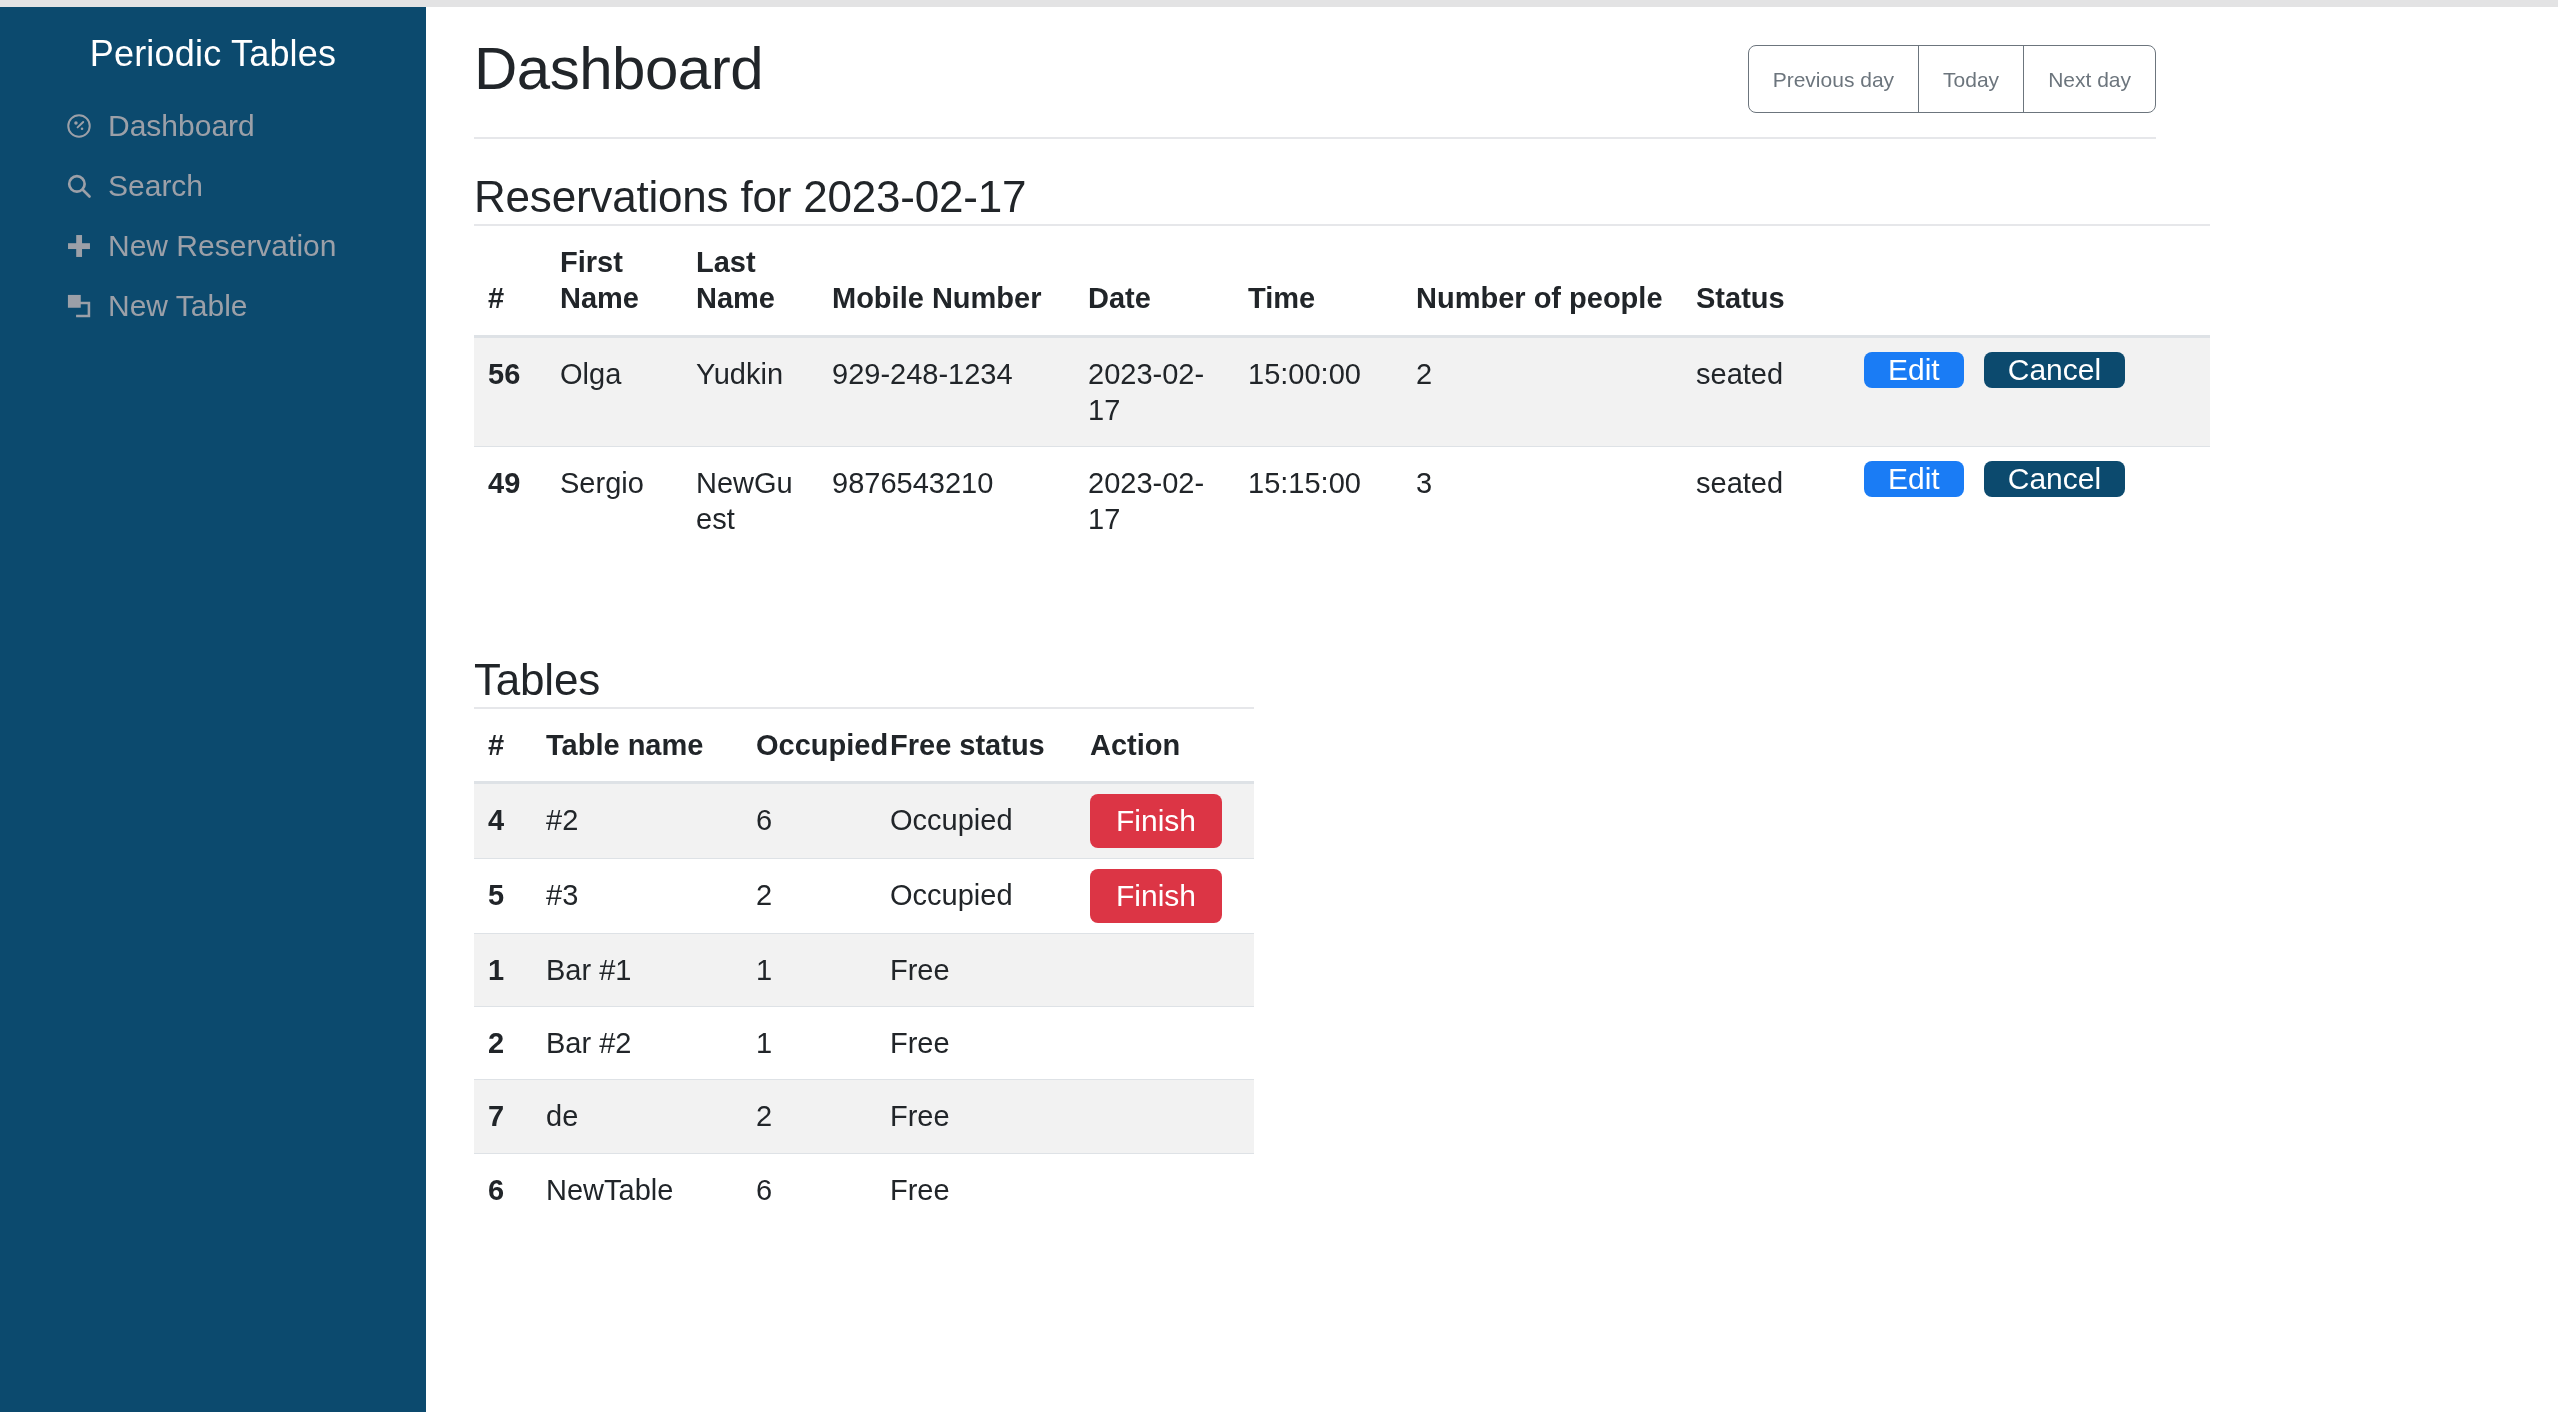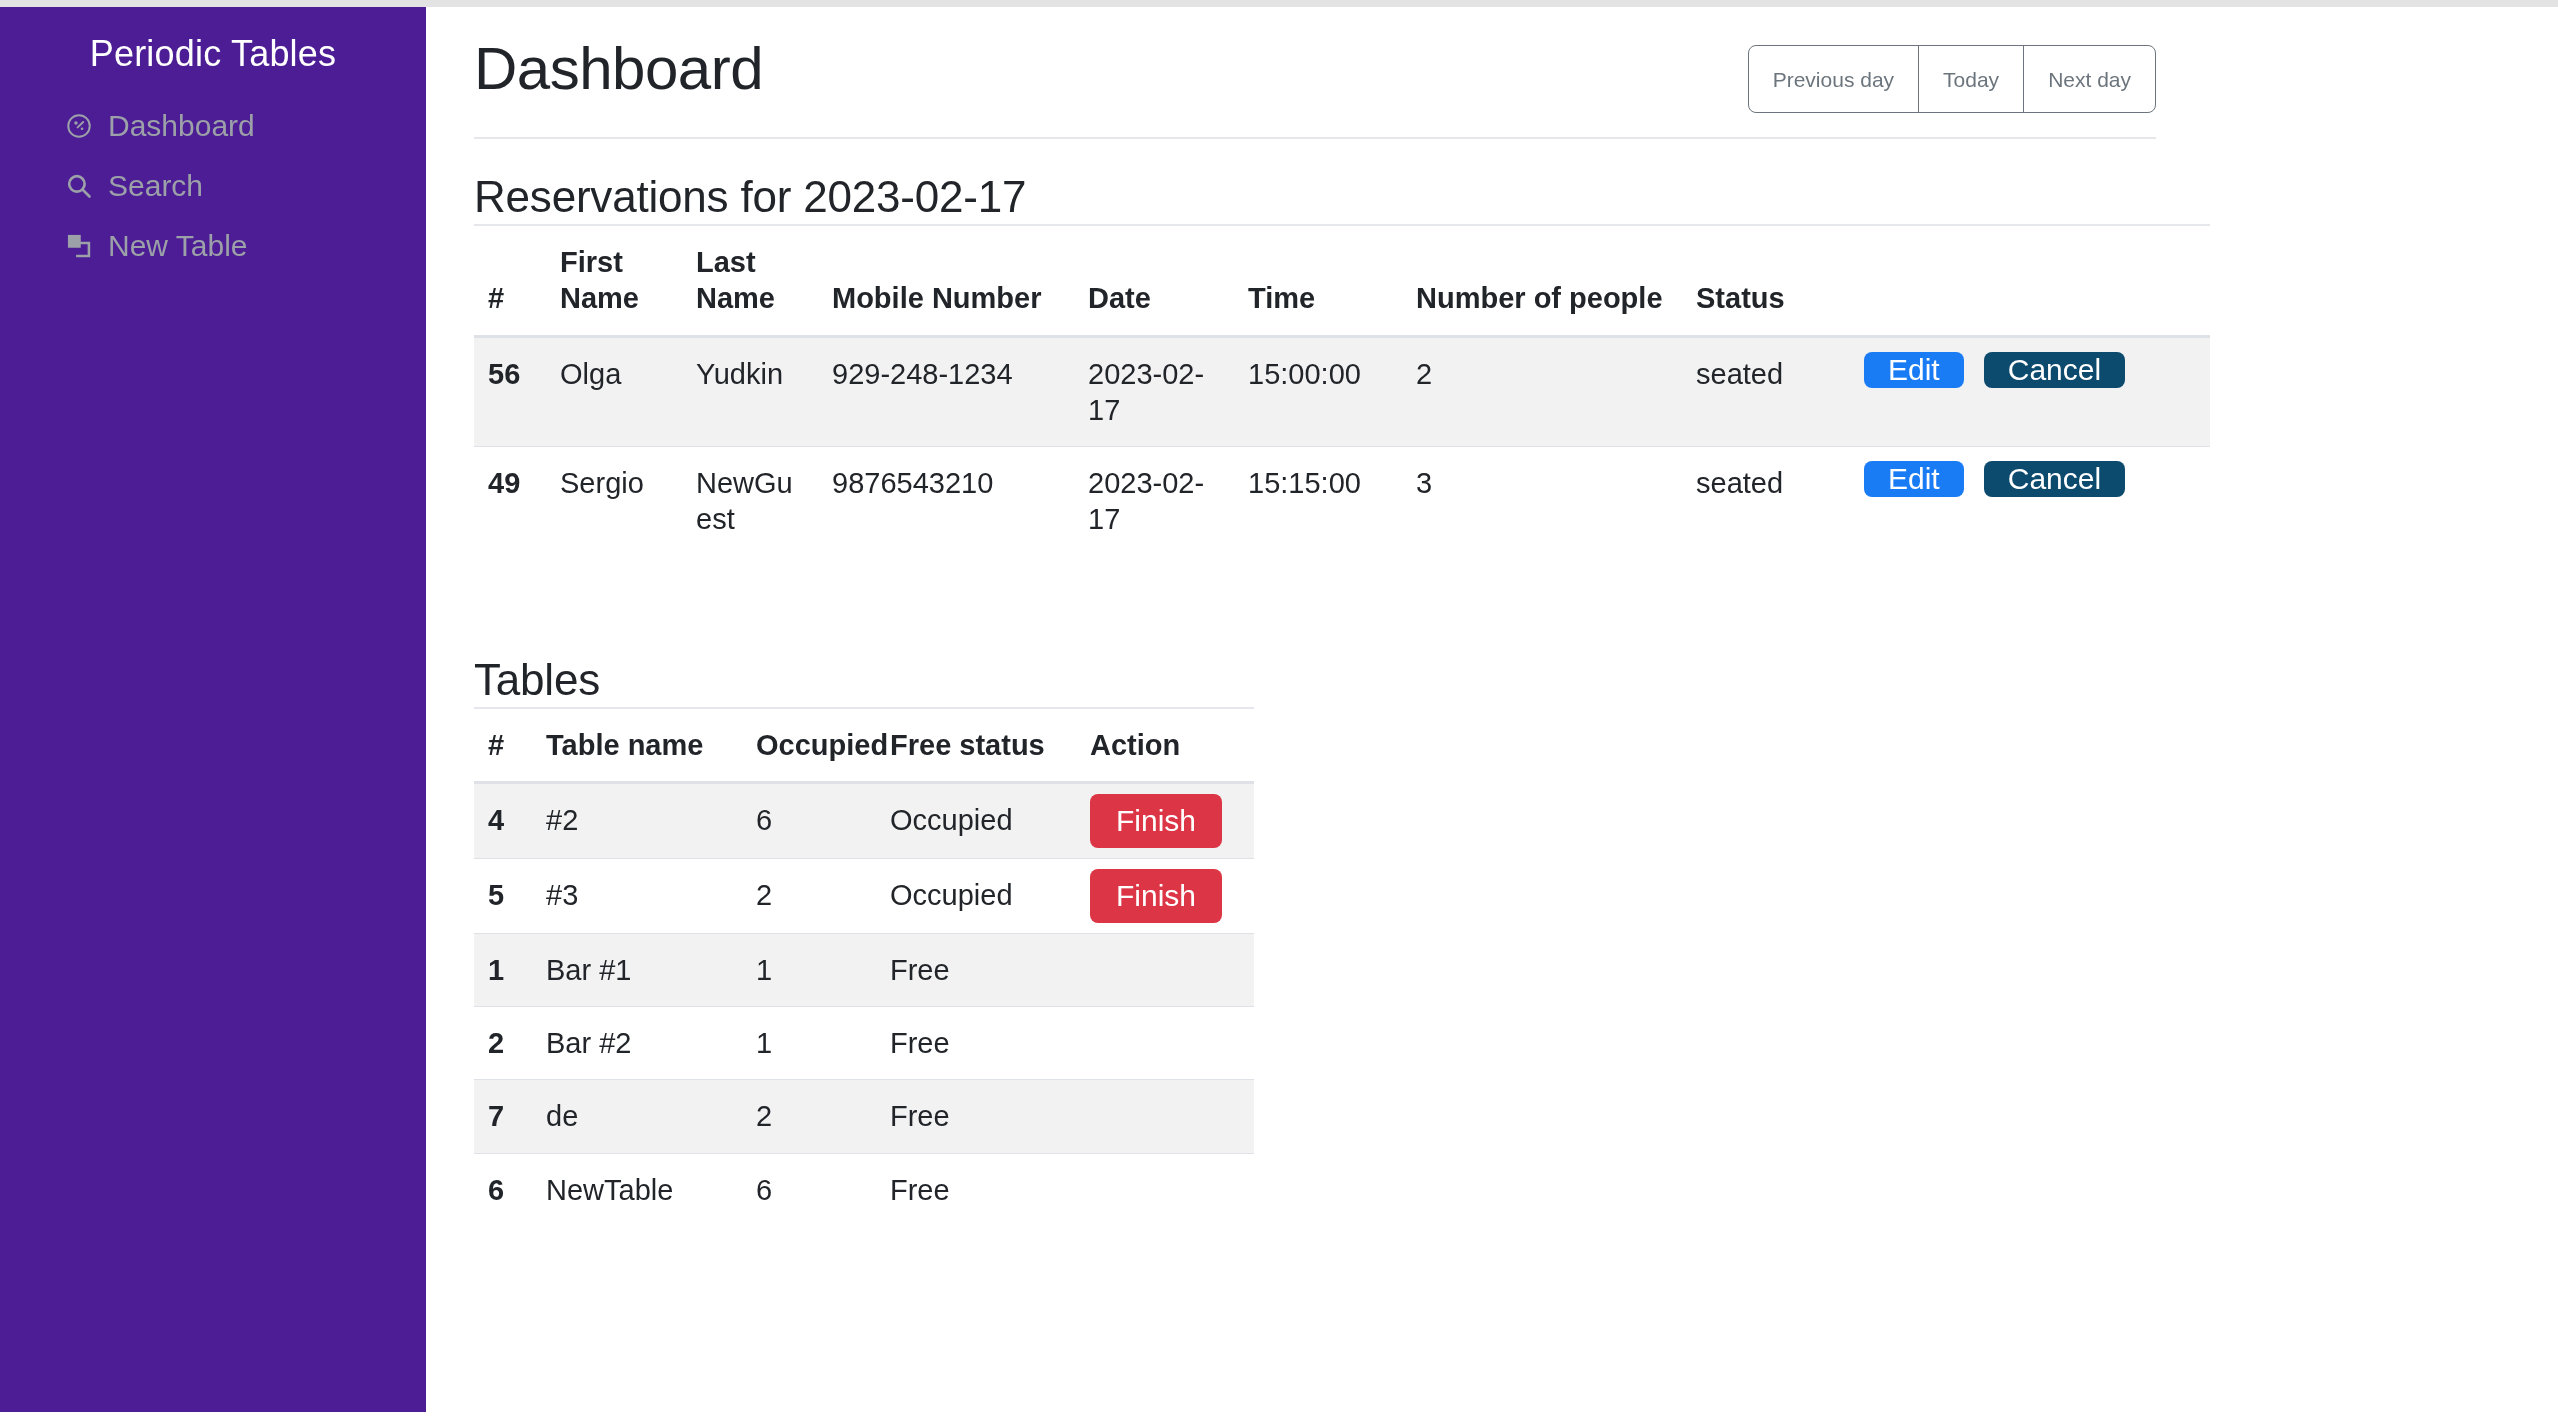--- a/index.html
+++ b/index.html
@@ -17,21 +17,21 @@
     position:absolute; top:0; left:0; width:2558px; height:7px;
     background:#e3e3e4;
   }
 
   
   .sidebar {
     position: absolute;
     top: 7px; left: 0;
     width: 426px;
     height: 1405px;
-    background: #4c1d95;
+    background: #0c4a6e;
     padding-top: 18px;
   }
   .brand {
     color: #ffffff;
     font-size: 36px;
     font-weight: 400;
     text-align: center;
     letter-spacing: .2px;
     padding: 6px 0 20px 0;
     line-height: 1.25;
@@ -227,20 +227,31 @@
         <span class="nav-icon">
           <svg width="28" height="28" viewBox="0 0 24 24" fill="none" stroke="#9ca0a8" stroke-width="2.3">
             <circle cx="10.2" cy="10.2" r="6.6"></circle>
             <path d="M15.2 15.2 L21 21" stroke-linecap="round"></path>
           </svg>
         </span>
         <span class="nav-label">Search</span>
       </a>
         </li>
 
+      <li>
+          <a class="nav-item">
+        <span class="nav-icon">
+          <svg width="28" height="28" viewBox="0 0 24 24">
+            <rect x="9.6" y="2.6" width="5" height="18.8" fill="#9ca0a8"></rect>
+            <rect x="2.6" y="9.6" width="18.8" height="5" fill="#9ca0a8"></rect>
+          </svg>
+        </span>
+        <span class="nav-label">New Reservation</span>
+      </a>
+        </li>
 
       <li>
           <a class="nav-item">
         <span class="nav-icon">
           <svg width="28" height="28" viewBox="0 0 24 24">
             <rect x="2.5" y="2.5" width="11" height="11" fill="#9ca0a8"></rect>
             <path d="M9.5 9.5 h11 v11 h-11" fill="none" stroke="#9ca0a8" stroke-width="2.2"></path>
           </svg>
         </span>
         <span class="nav-label">New Table</span>

